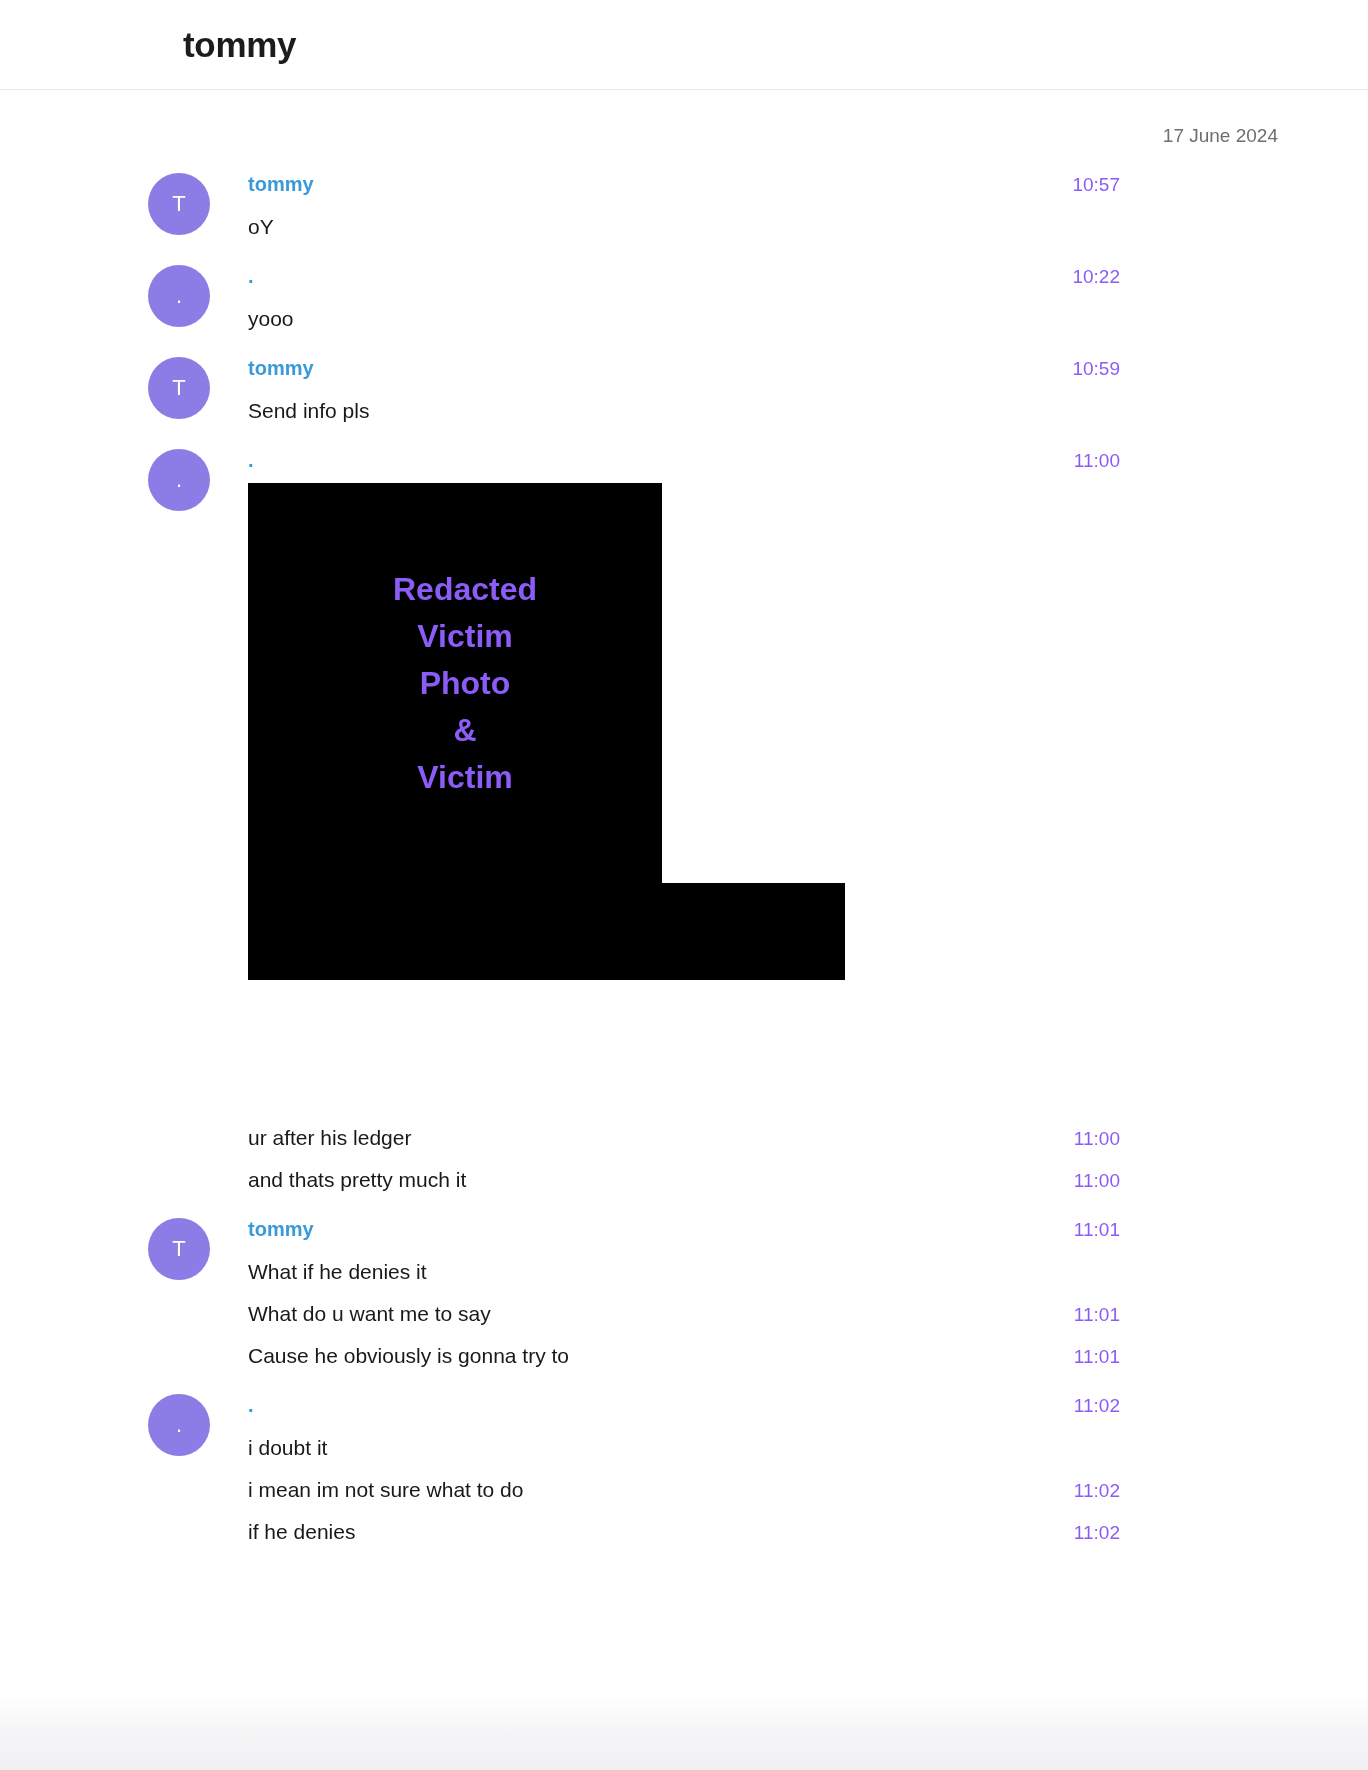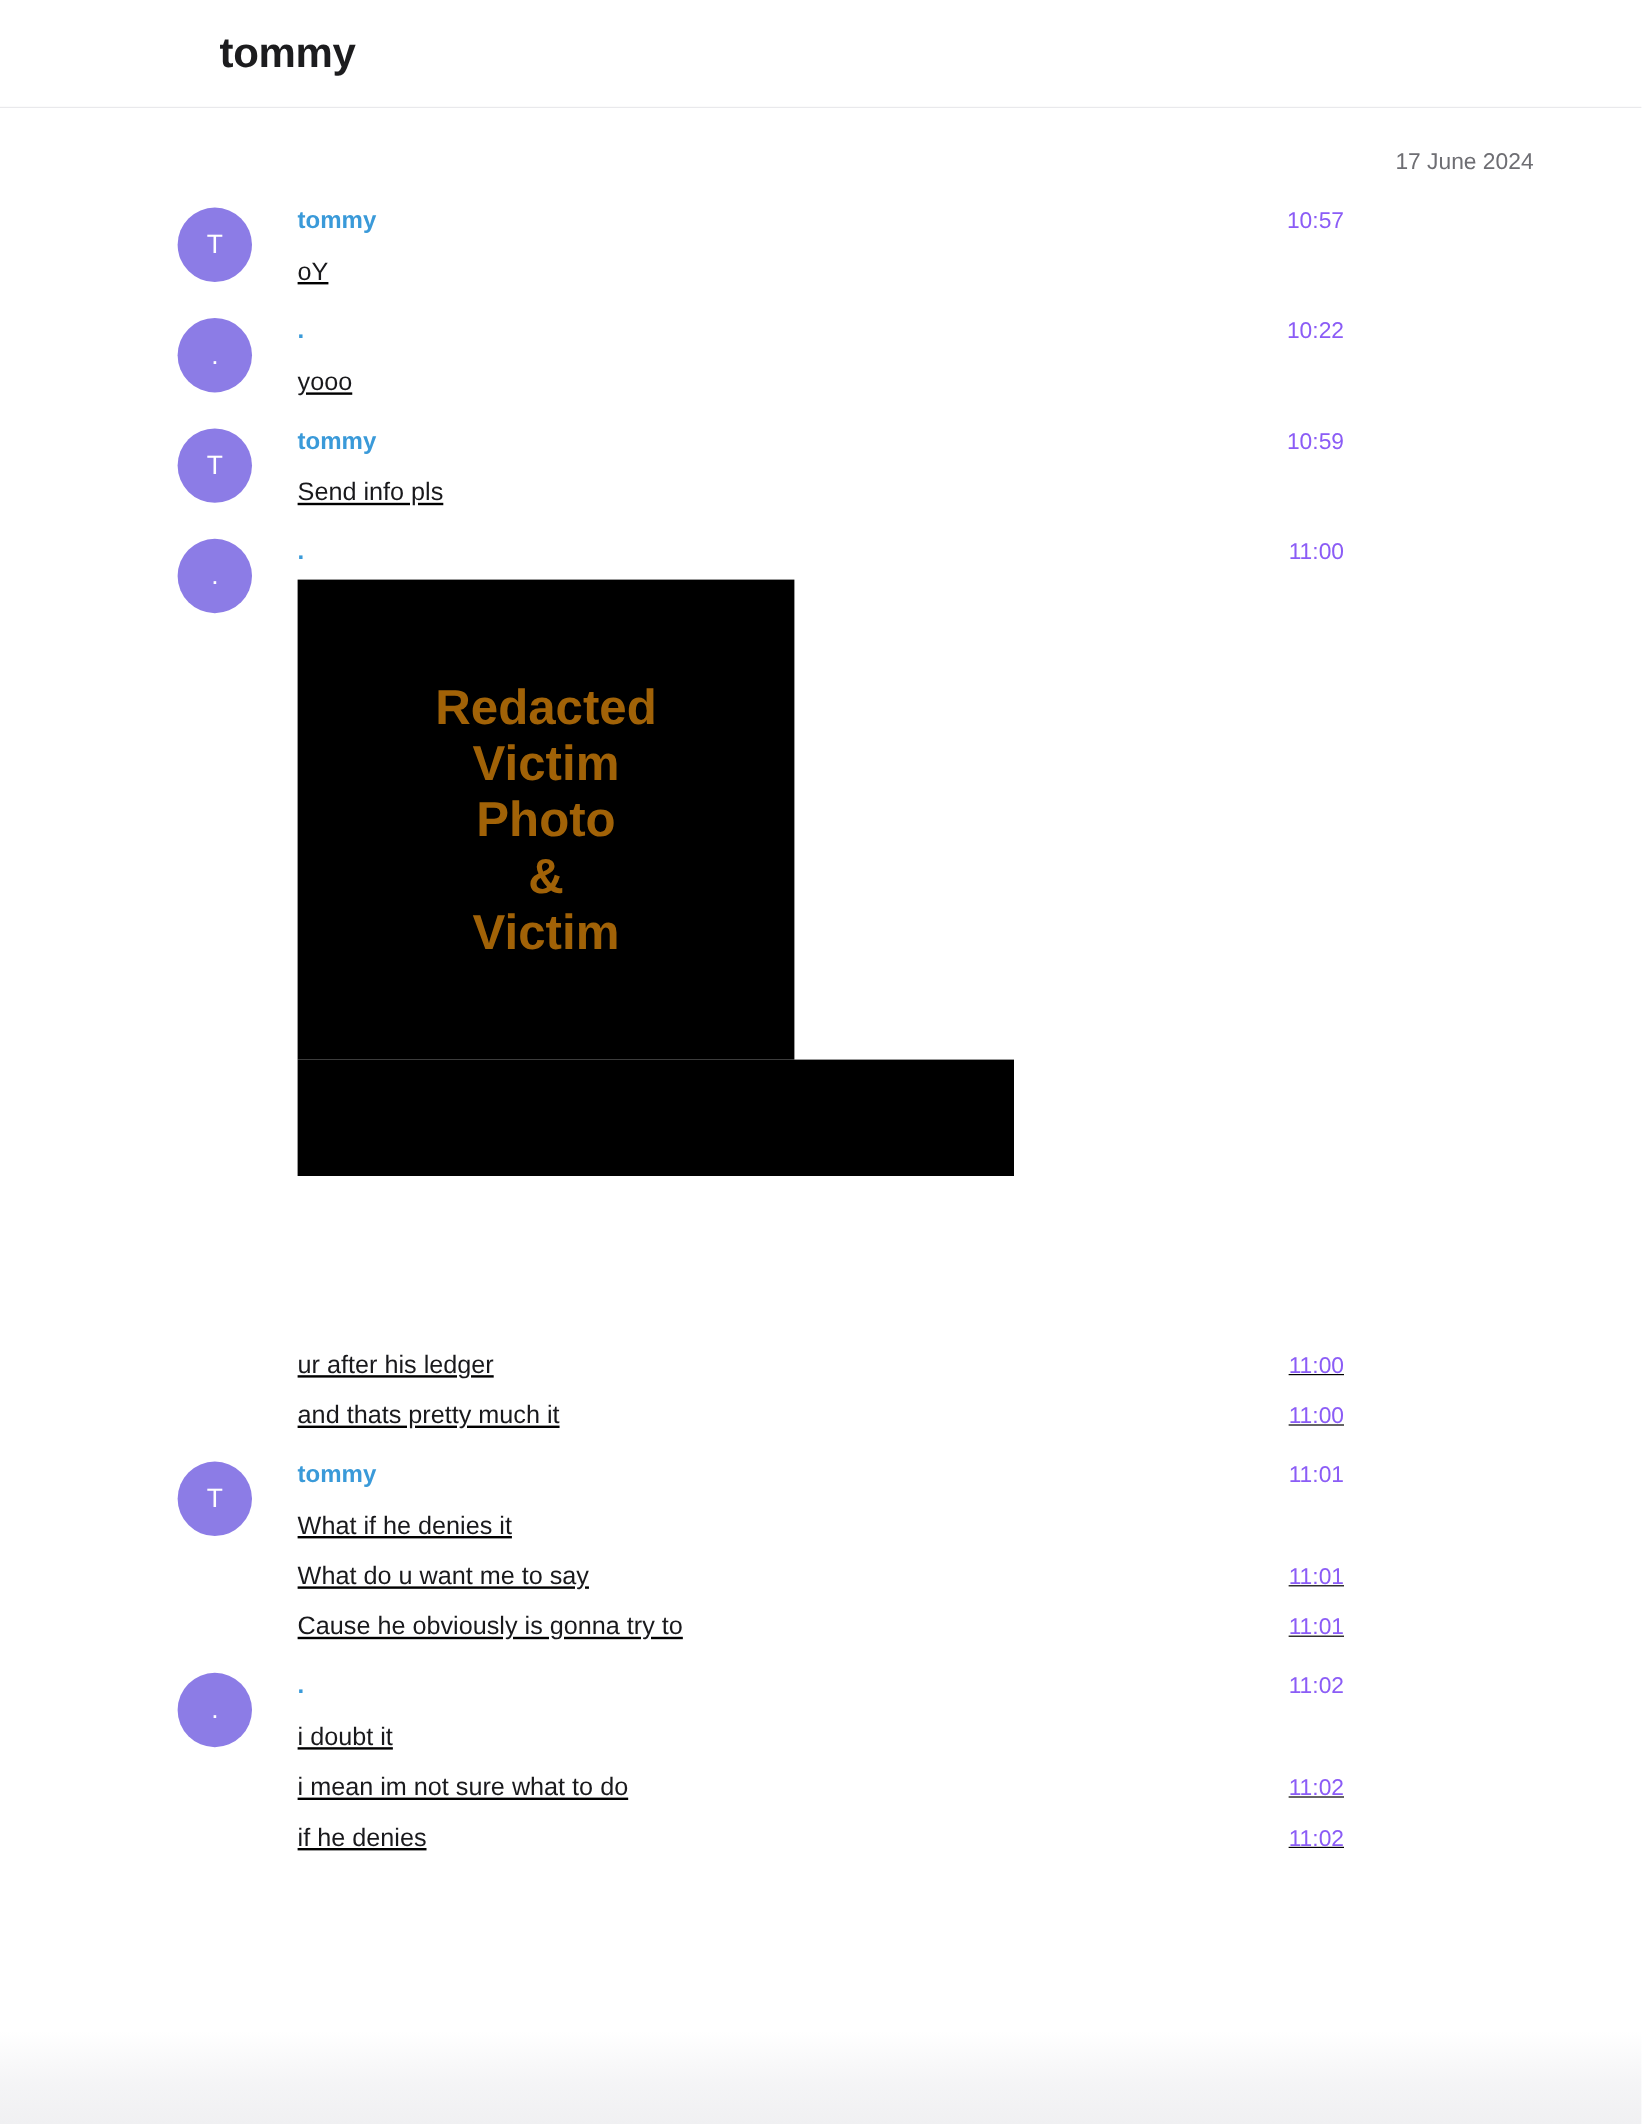--- a/index.html
+++ b/index.html
@@ -130,39 +130,39 @@
   .redaction-foot {
     position: absolute;
     left: 0;
     top: 400px;
     width: 597px;
     height: 97px;
     background: #000000;
   }
   .redaction-label {
     position: absolute;
-    left: 0;
+    left: 10px;
     top: 0;
     width: 414px;
     height: 400px;
     display: flex;
     flex-direction: column;
     align-items: center;
     justify-content: center;
-    color: #a16207;
+    color: #8b5cf6;
     font-family: "Liberation Sans", sans-serif;
     font-weight: 700;
-    font-size: 41px;
+    font-size: 32px;
     line-height: 47px;
     text-align: center;
     pointer-events: none;
   }
 
   
-  .sub-lines { margin-top: 16px; text-decoration: underline; }
+  .sub-lines { margin-top: 16px; }
 
   
   .bottom-fade {
     position: absolute;
     left: 0;
     right: 0;
     bottom: 0;
     height: 78px;
     background: linear-gradient(to bottom, rgba(248,248,249,0) 0%, rgba(243,243,245,0.85) 55%, rgba(240,240,242,1) 100%);
     pointer-events: none;

